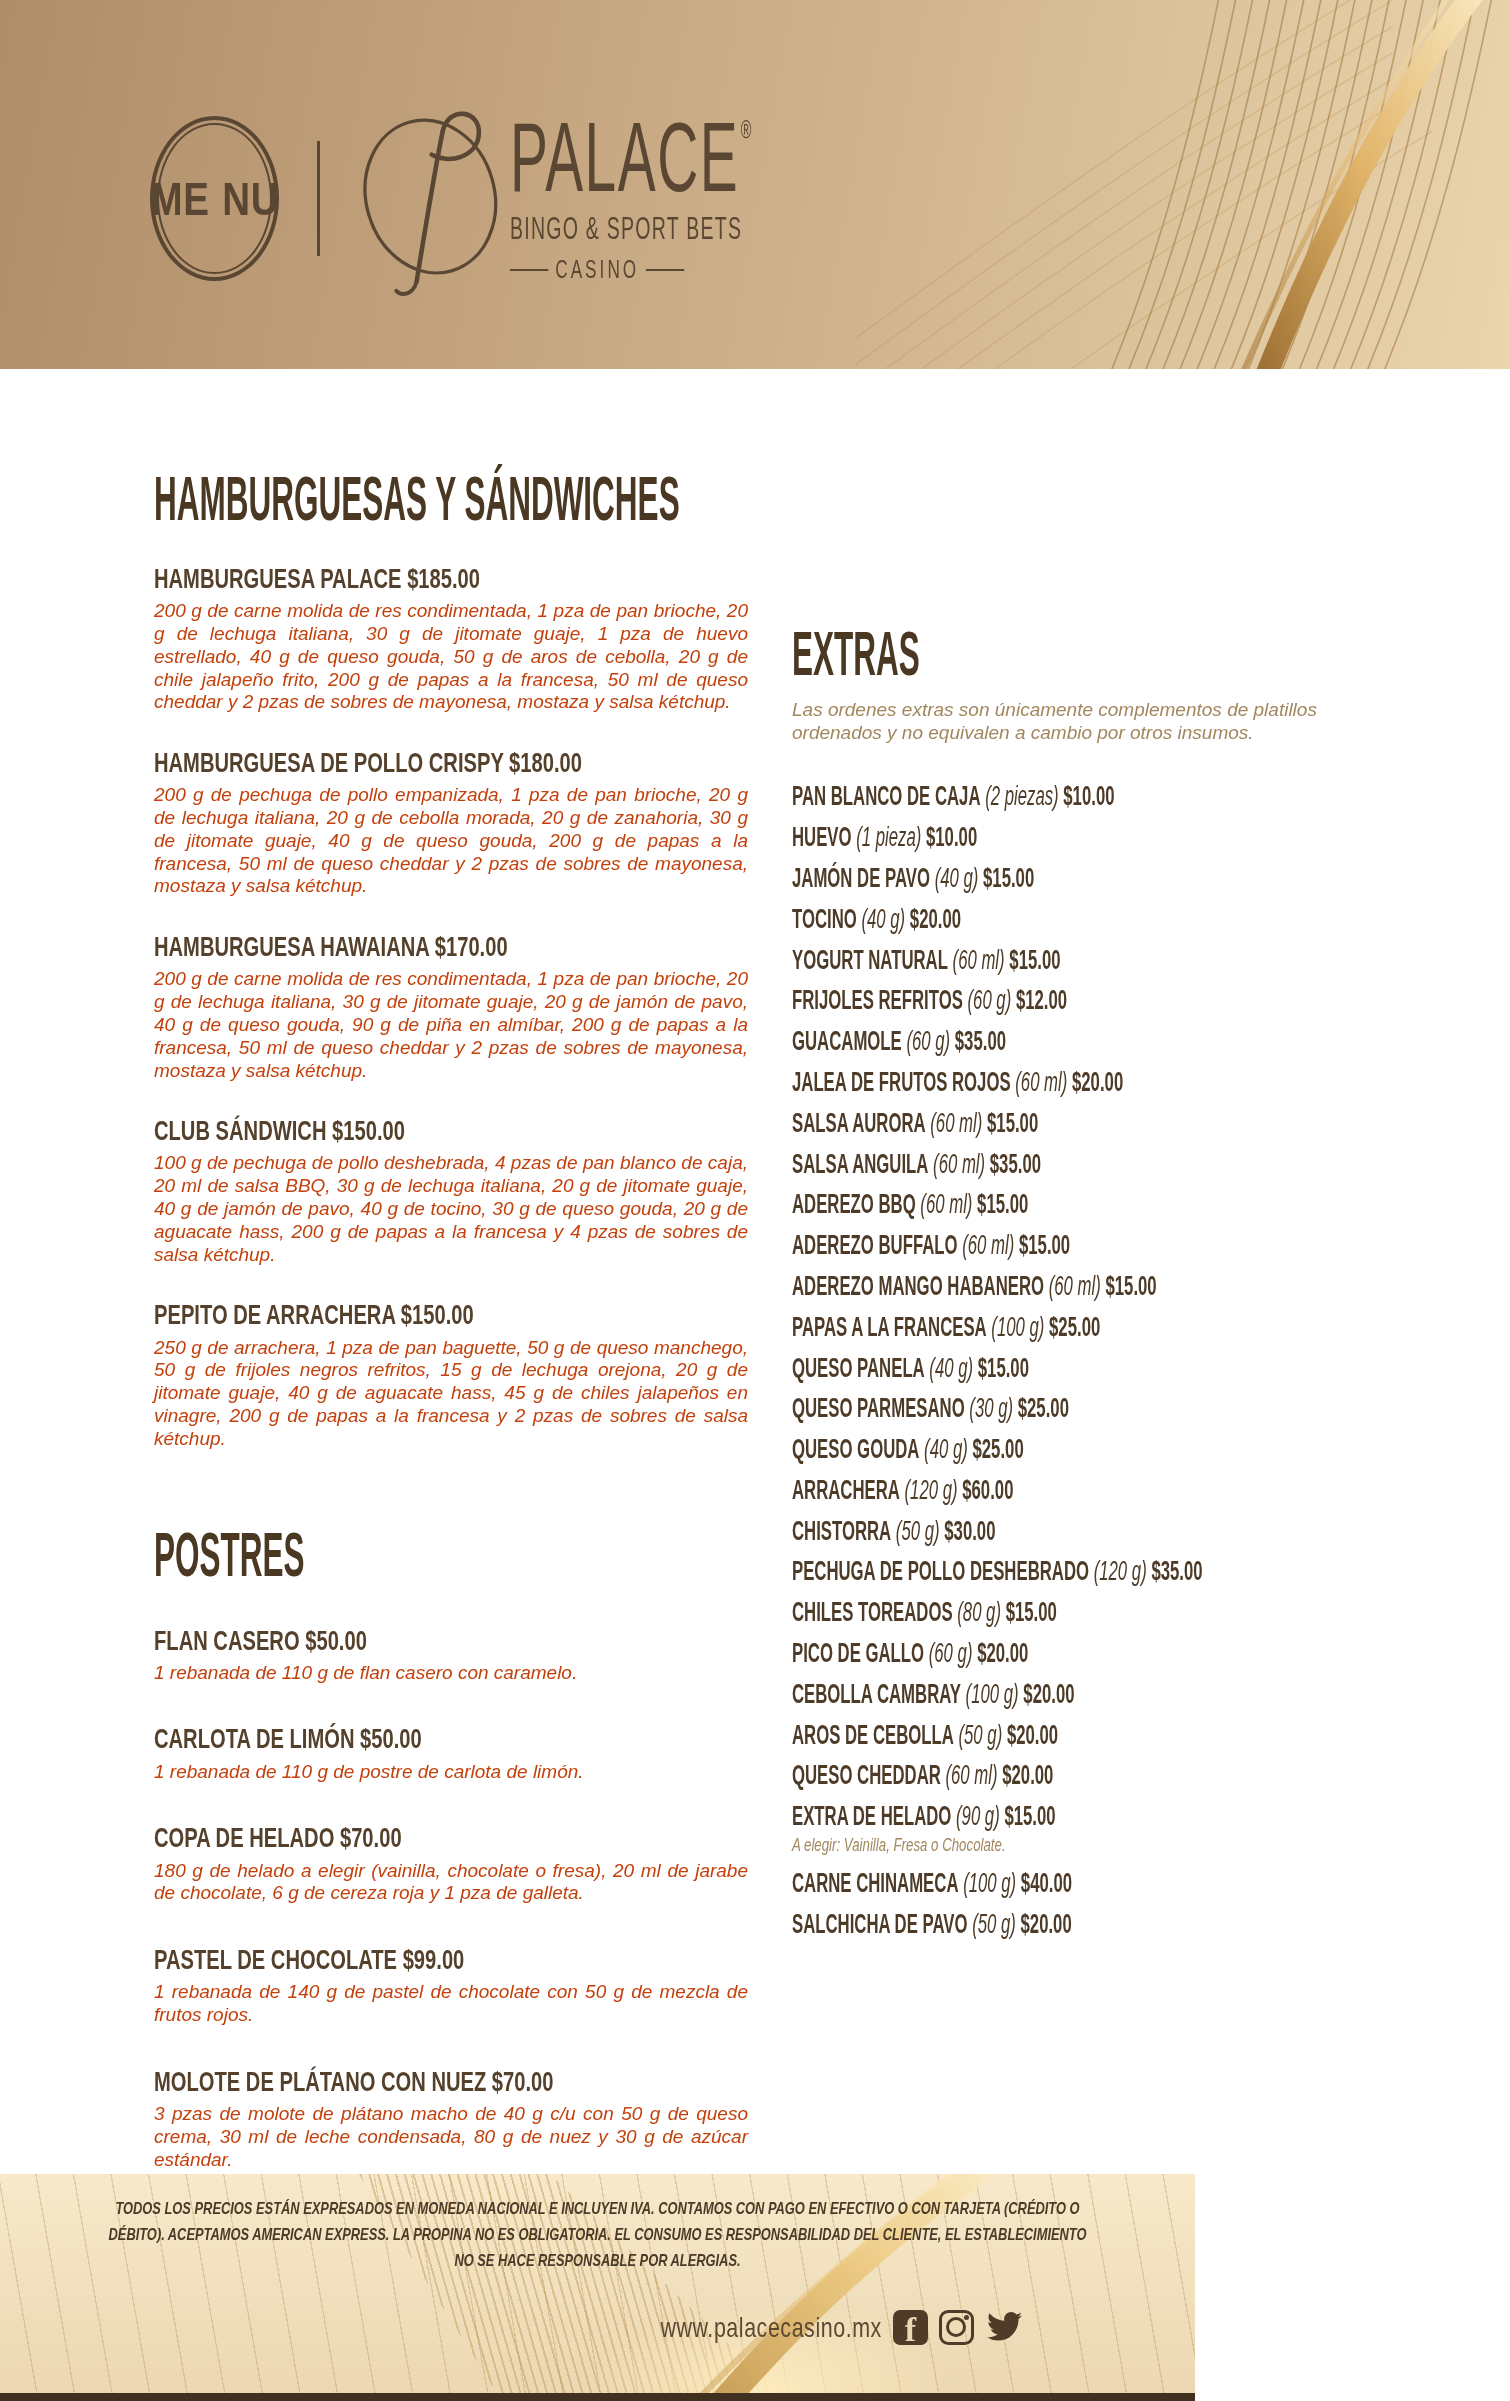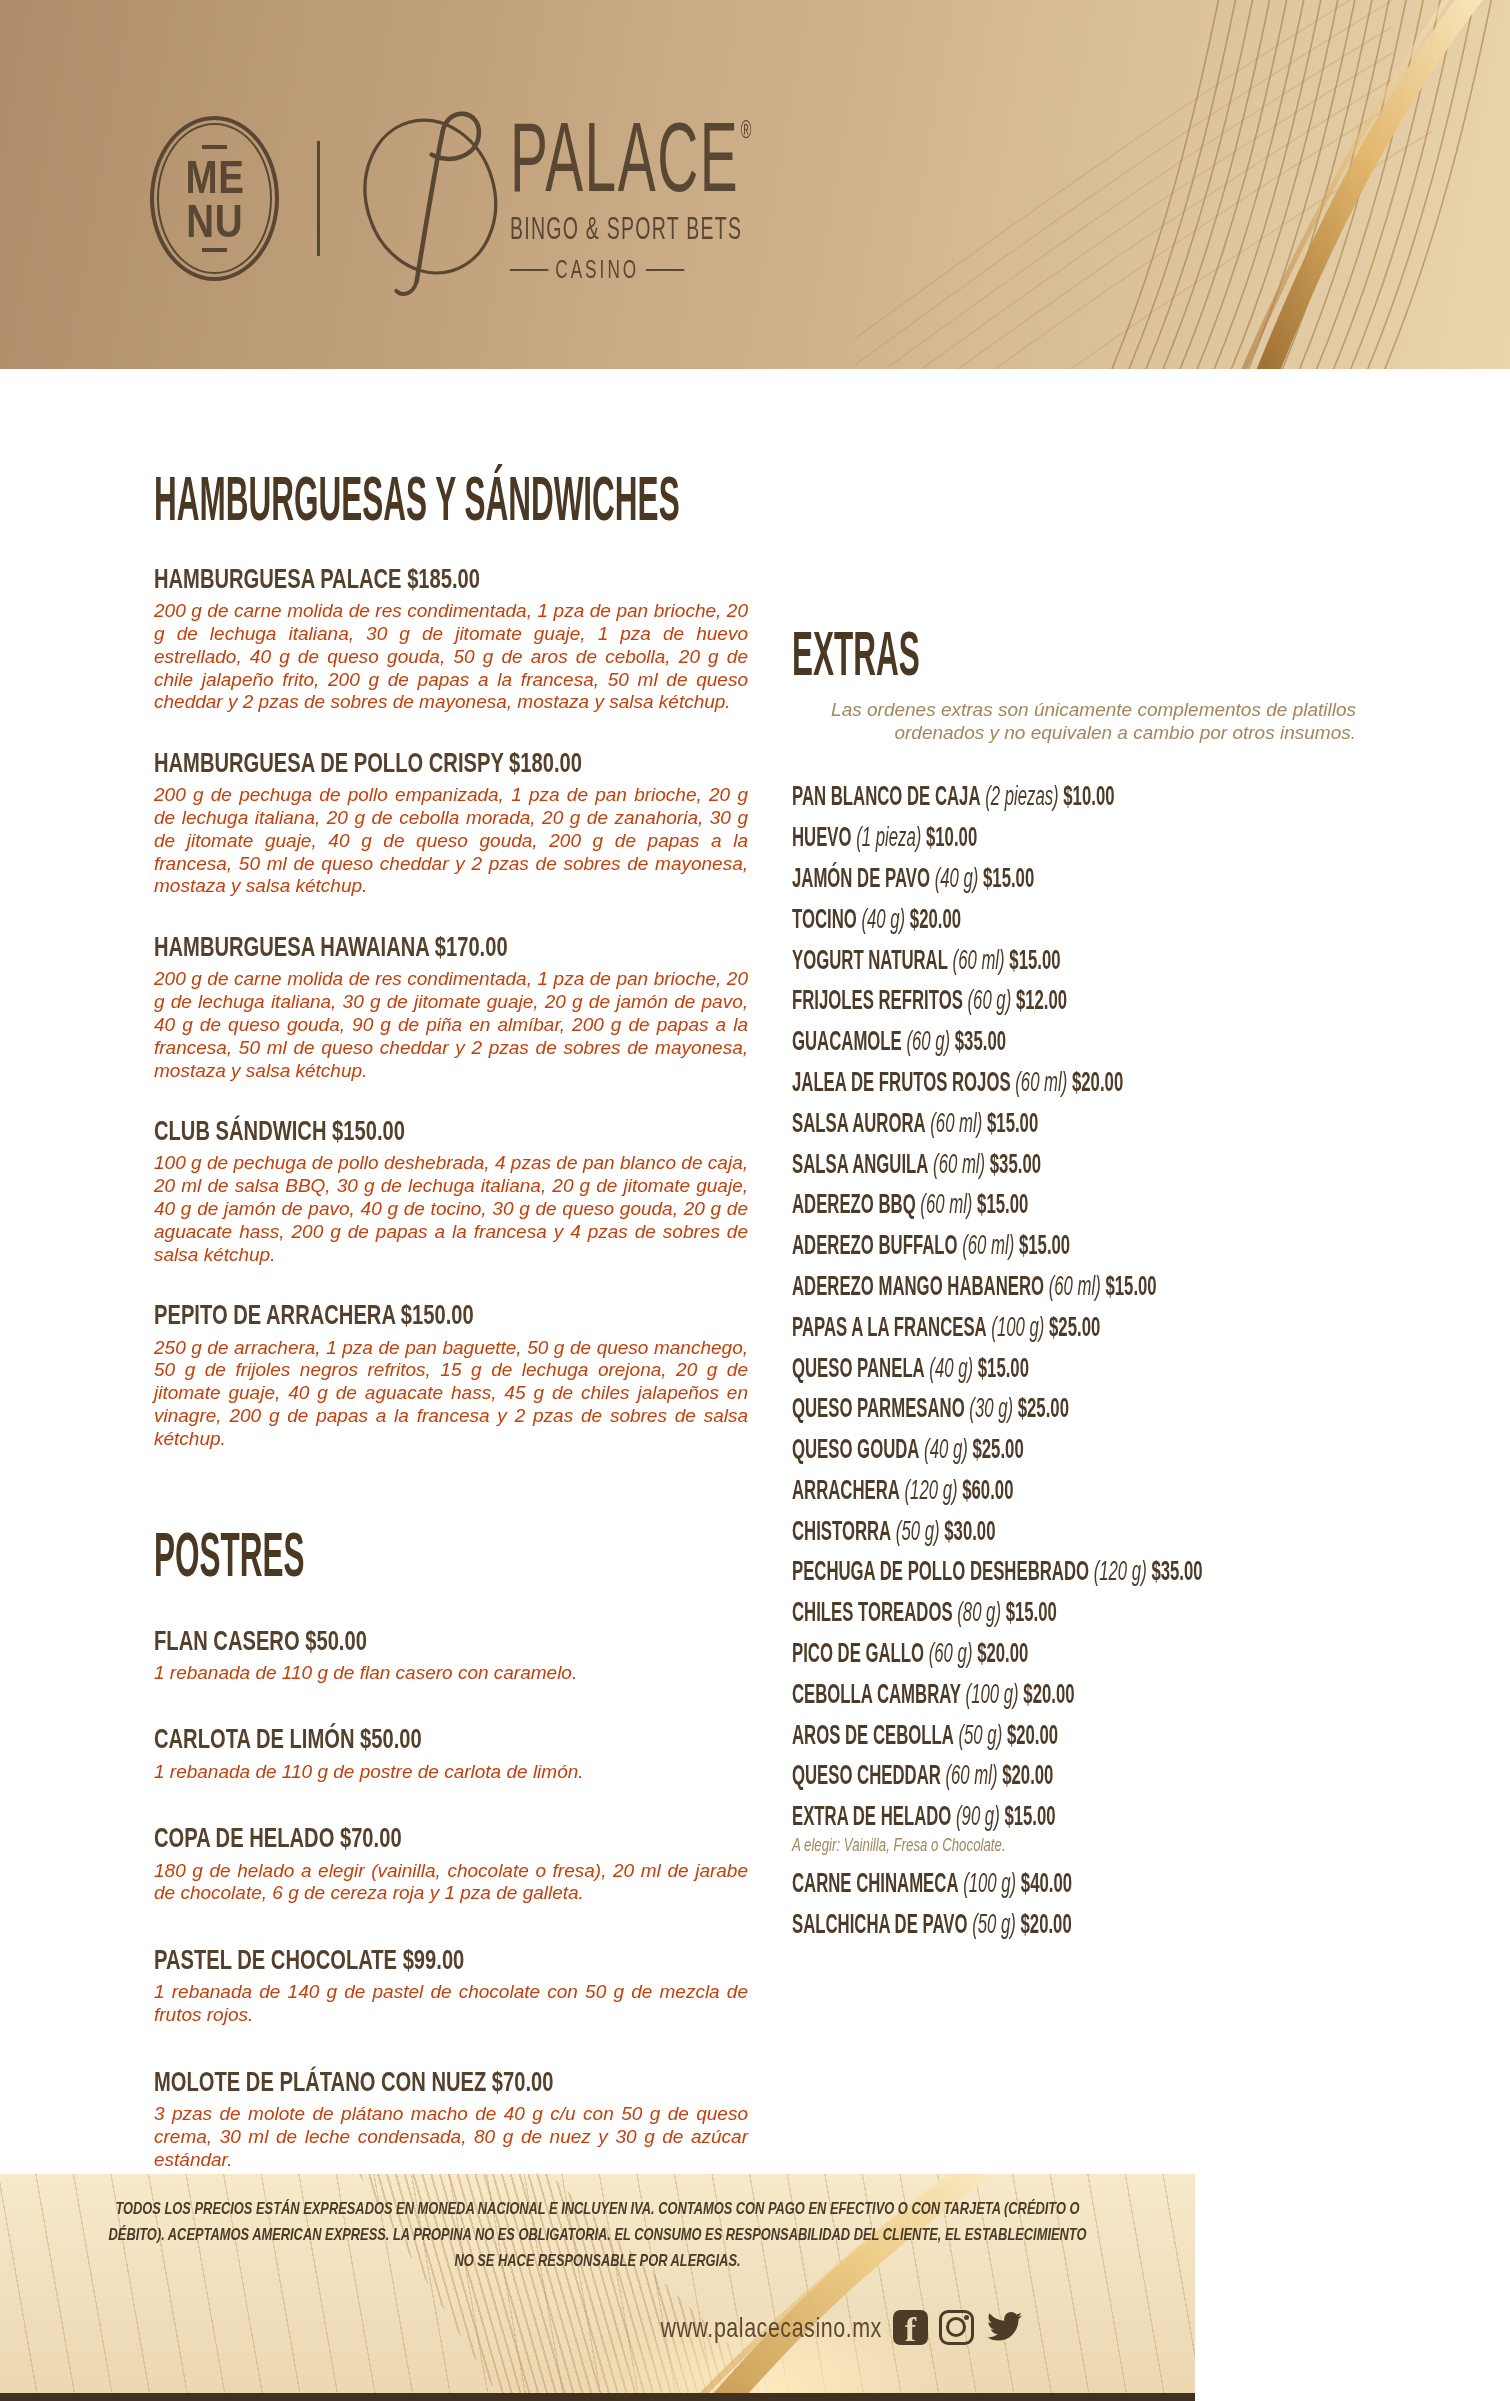--- a/index.html
+++ b/index.html
@@ -6,21 +6,21 @@
   body { width:1511px; height:2401px; background:#ffffff; font-family:"Liberation Sans", sans-serif; }
   .page { position:relative; width:1511px; height:2401px; overflow:hidden; }
 
   
   .banner { position:absolute; top:0; left:0; width:1511px; height:369px;
     background:linear-gradient(100deg,#b08d6a 0%,#c0a07b 28%,#d2b68f 60%,#ead5ad 100%); overflow:hidden; }
   .banner-decor { position:absolute; top:0; right:0; }
 
   .logo { position:absolute; left:150px; top:97px; display:flex; align-items:center; color:#5a4733; }
   .menu-badge { width:129px; height:165px; border:4.6px solid #5a4733; border-radius:50%; position:relative;
-    display:flex; flex-direction:column; align-items:center; justify-content:center; box-sizing:border-box; }
+    display:flex; flex-direction:row; align-items:center; justify-content:center; box-sizing:border-box; }
   .menu-badge::before { content:""; position:absolute; inset:3.3px; border:2px solid #5a4733; border-radius:50%; }
   .badge-dash { width:25px; height:3.3px; background:#5a4733; }
   .badge-dash.top { margin-bottom:6.6px; } .badge-dash.bottom { margin-top:6.6px; }
   .badge-line { font-size:47px; font-weight:700; line-height:.92; letter-spacing:0.7px; transform:scaleX(.82); }
   .logo-divider { width:2.6px; height:115px; background:#5a4733; margin:0 33px 0 38px; }
   .p-mark svg { display:block; }
   .brand-text { margin-left:3.9px; display:flex; flex-direction:column; }
   .brand-name-row { display:flex; align-items:flex-start; font-size:98px; font-weight:400; line-height:.92;
     letter-spacing:2.6px; transform:scaleX(.58); transform-origin:0 50%; white-space:nowrap; }
   .reg { font-size:25px; margin-top:6.6px; margin-left:2.6px; }
@@ -40,21 +40,21 @@
   .section-title.postres { margin-top:72px; }
 
   .dish-list { margin-top:5.2px; }
   .dish { margin-top:34px; }
   .dish-list.desserts { margin-top:17px; }
   .dish-list.desserts .dish { margin-top:40px; }
   .dish-title { margin:0; font-size:28px; line-height:1.08; font-weight:700; color:#55412b;
     transform:scaleX(.72); transform-origin:0 50%; white-space:nowrap; }
   .dish-desc { margin:5.9px 0 0; font-size:19px; line-height:1.2; font-style:italic; color:#c2410c; text-align:justify; }
 
-  .extras-intro { margin:13px 0 0; font-size:19px; line-height:1.22; font-style:italic; color:#a2875e;text-align:right; }
+  .extras-intro { margin:13px 0 0; font-size:19px; line-height:1.22; font-style:italic; color:#a2875e; }
   .extras-list { margin-top:39px; }
   .extra { margin-bottom:13.8px; }
   .extra-line { font-size:27px; line-height:1; color:#4d3b28; white-space:nowrap;
     transform:scaleX(.62); transform-origin:0 50%; }
   .x-name { font-weight:700; }
   .x-portion { font-weight:400; font-style:italic; }
   .x-price { font-weight:700; }
   .x-note { font-size:17.7px; font-style:italic; color:#a2875e; margin:5.2px 0 2.6px;
     transform:scaleX(.75); transform-origin:0 50%; white-space:nowrap; }
 

